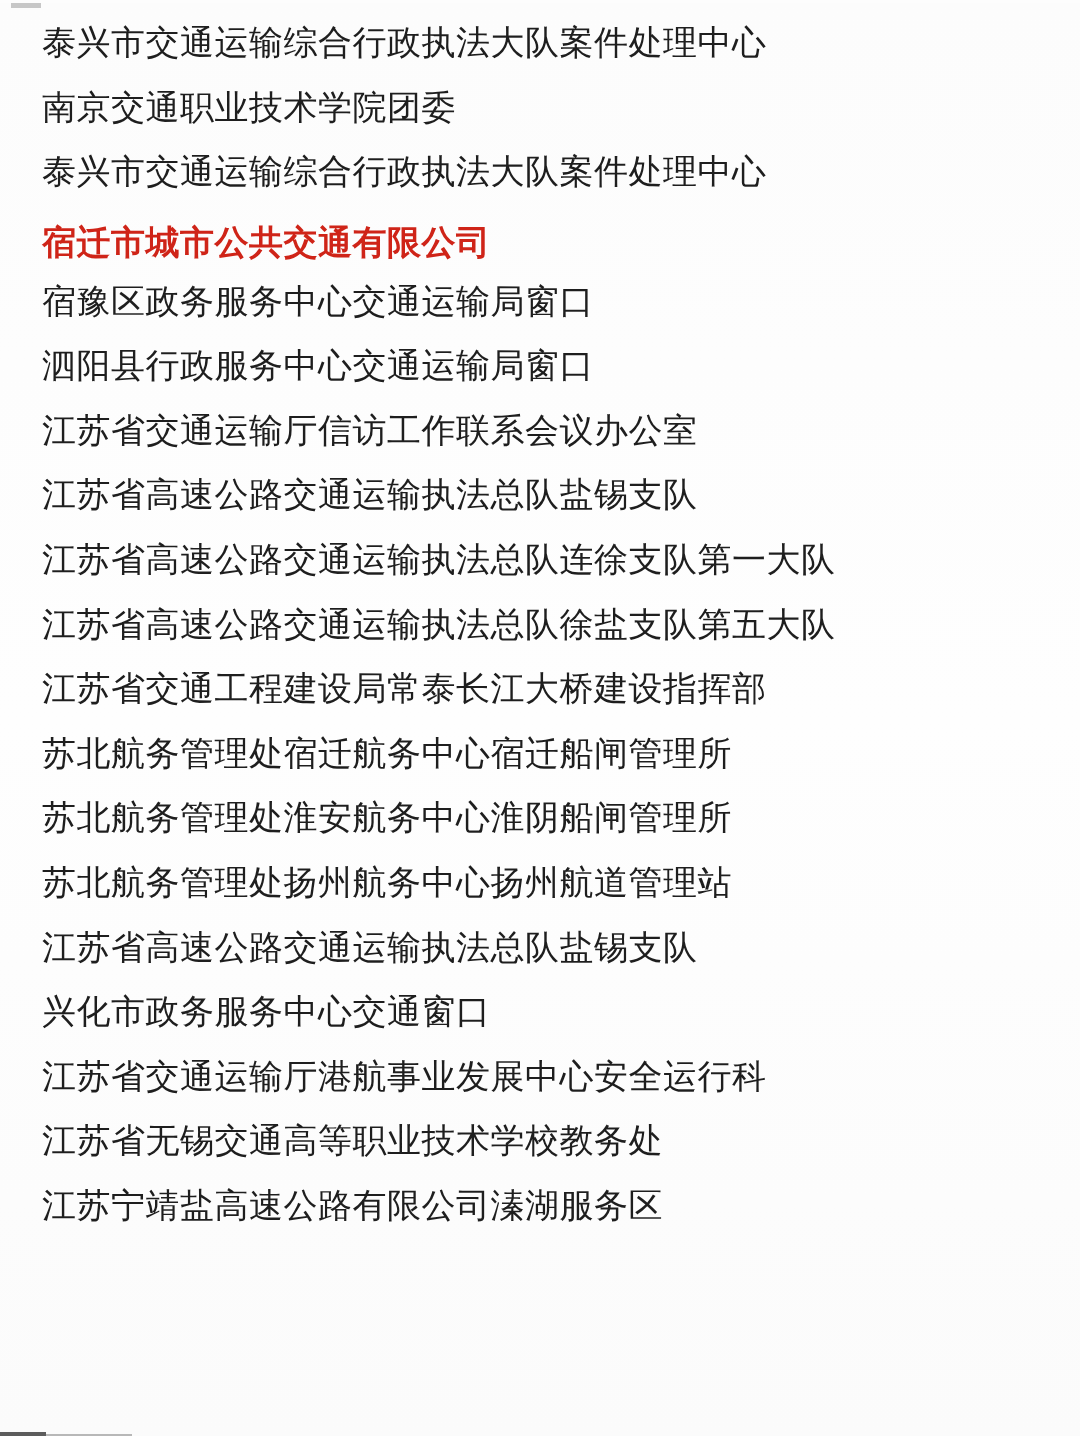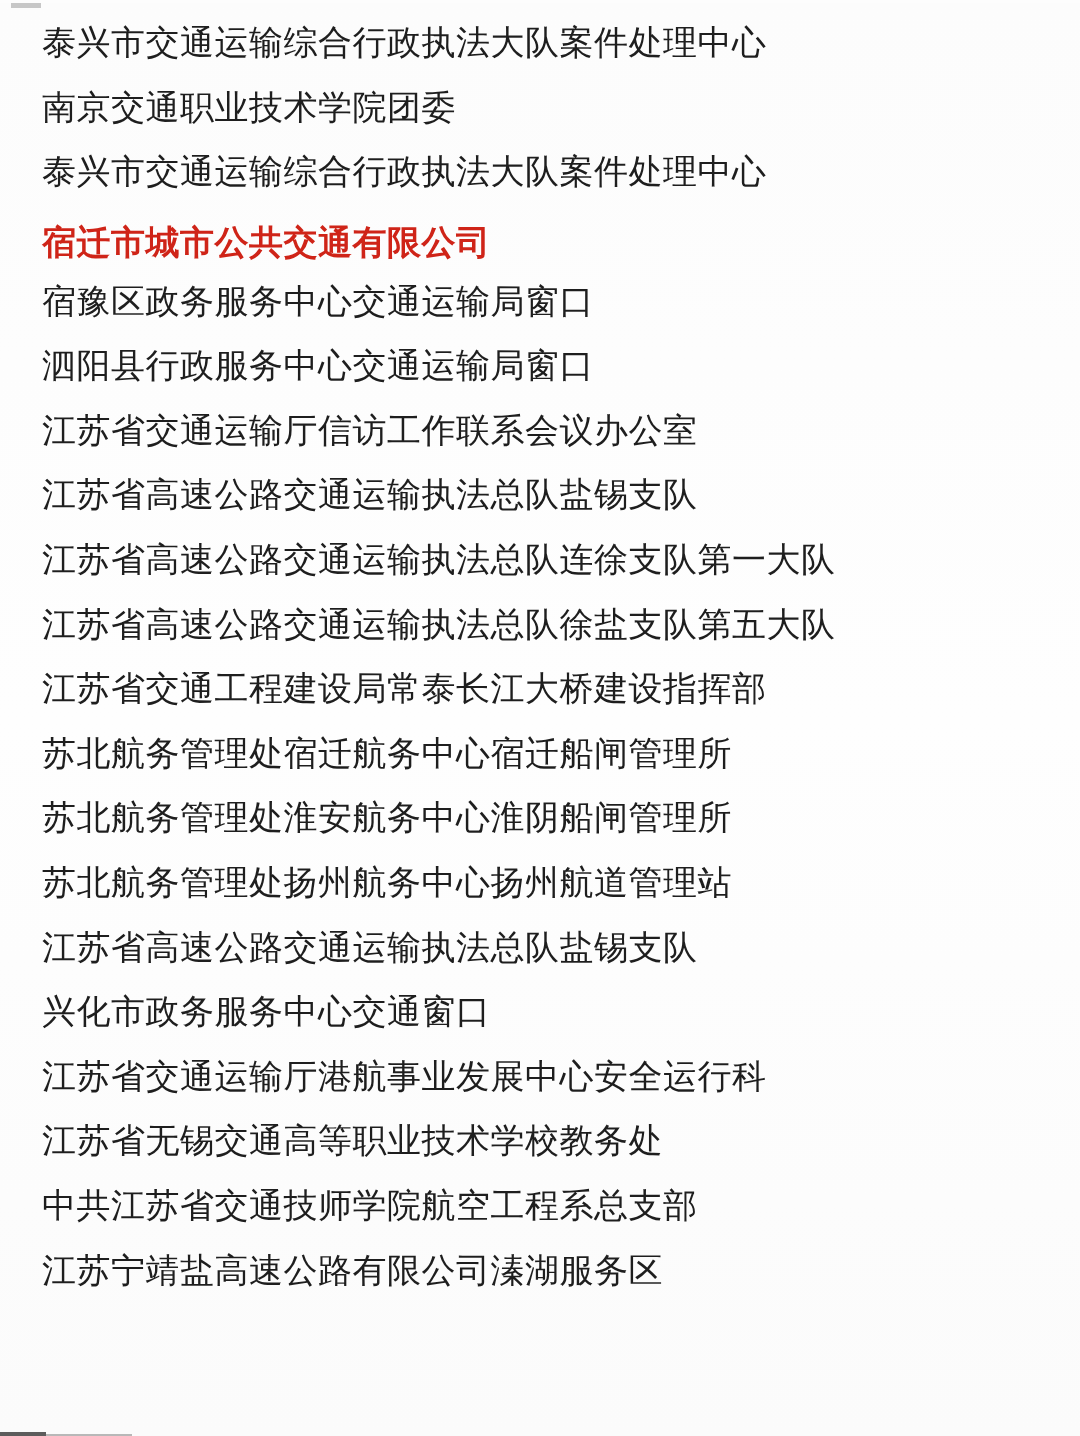--- a/index.html
+++ b/index.html
@@ -129,22 +129,19 @@
       <div class="org-row">
     <span class="org-name">兴化市政务服务中心交通窗口</span>
   </div>
       <div class="org-row">
     <span class="org-name">江苏省交通运输厅港航事业发展中心安全运行科</span>
   </div>
       <div class="org-row">
     <span class="org-name">江苏省无锡交通高等职业技术学校教务处</span>
   </div>
       <div class="org-row">
-    <span class="org-name">中共江苏省交通技师学院航空工程系总支部</span>
-  </div>
-      <div class="org-row">
     <span class="org-name">江苏宁靖盐高速公路有限公司溱湖服务区</span>
   </div>
     </div>
 
   <div class="cutoff-bottom-dark"></div>
   <div class="cutoff-bottom-light"></div>
 </div>
 
 </body></html>

